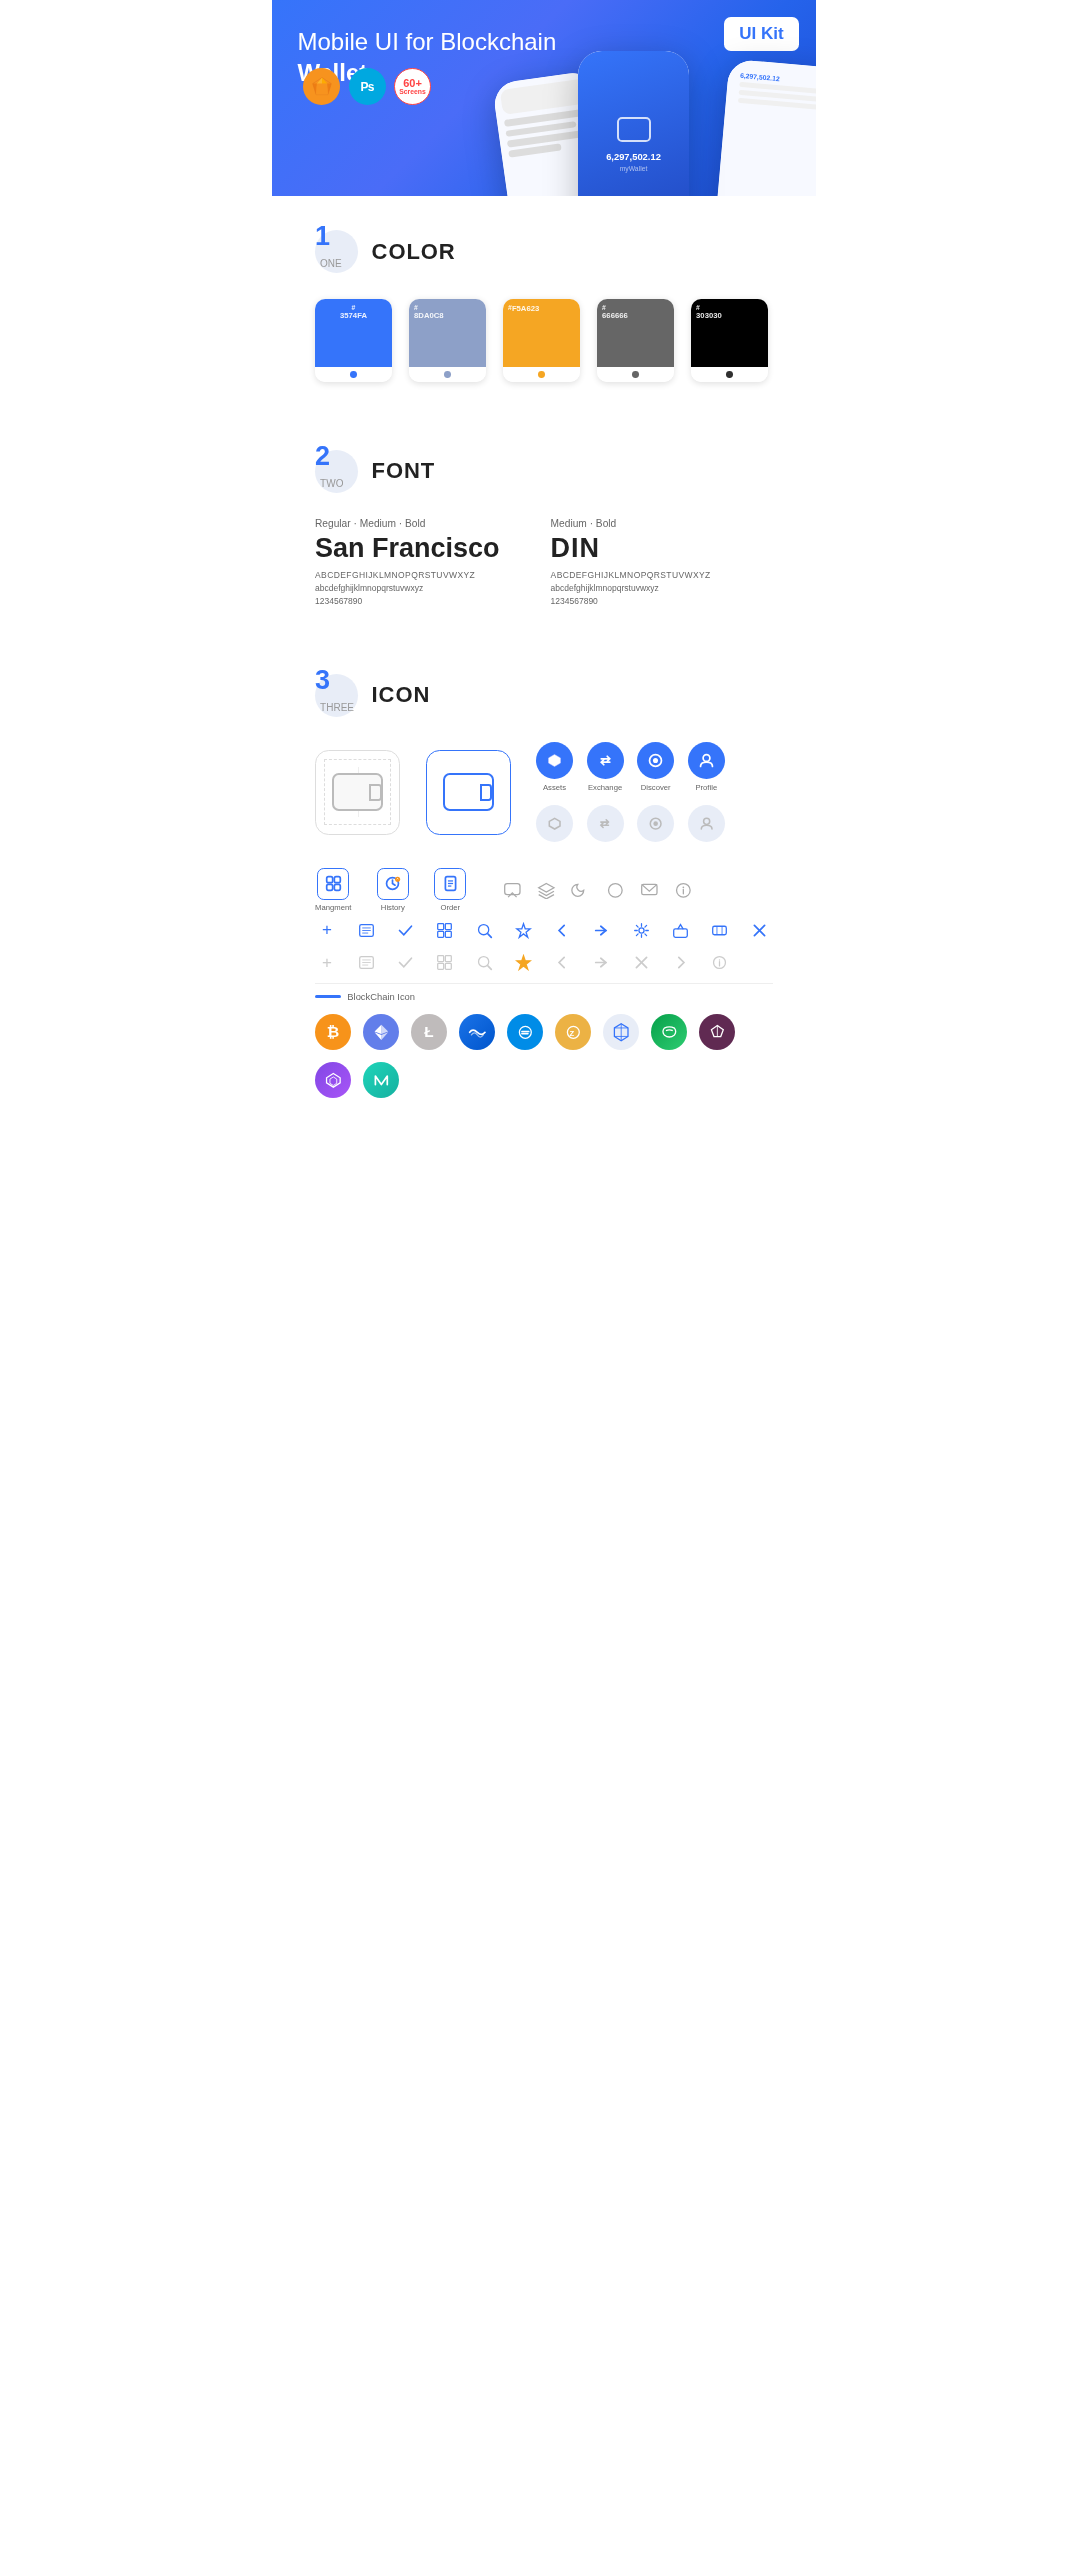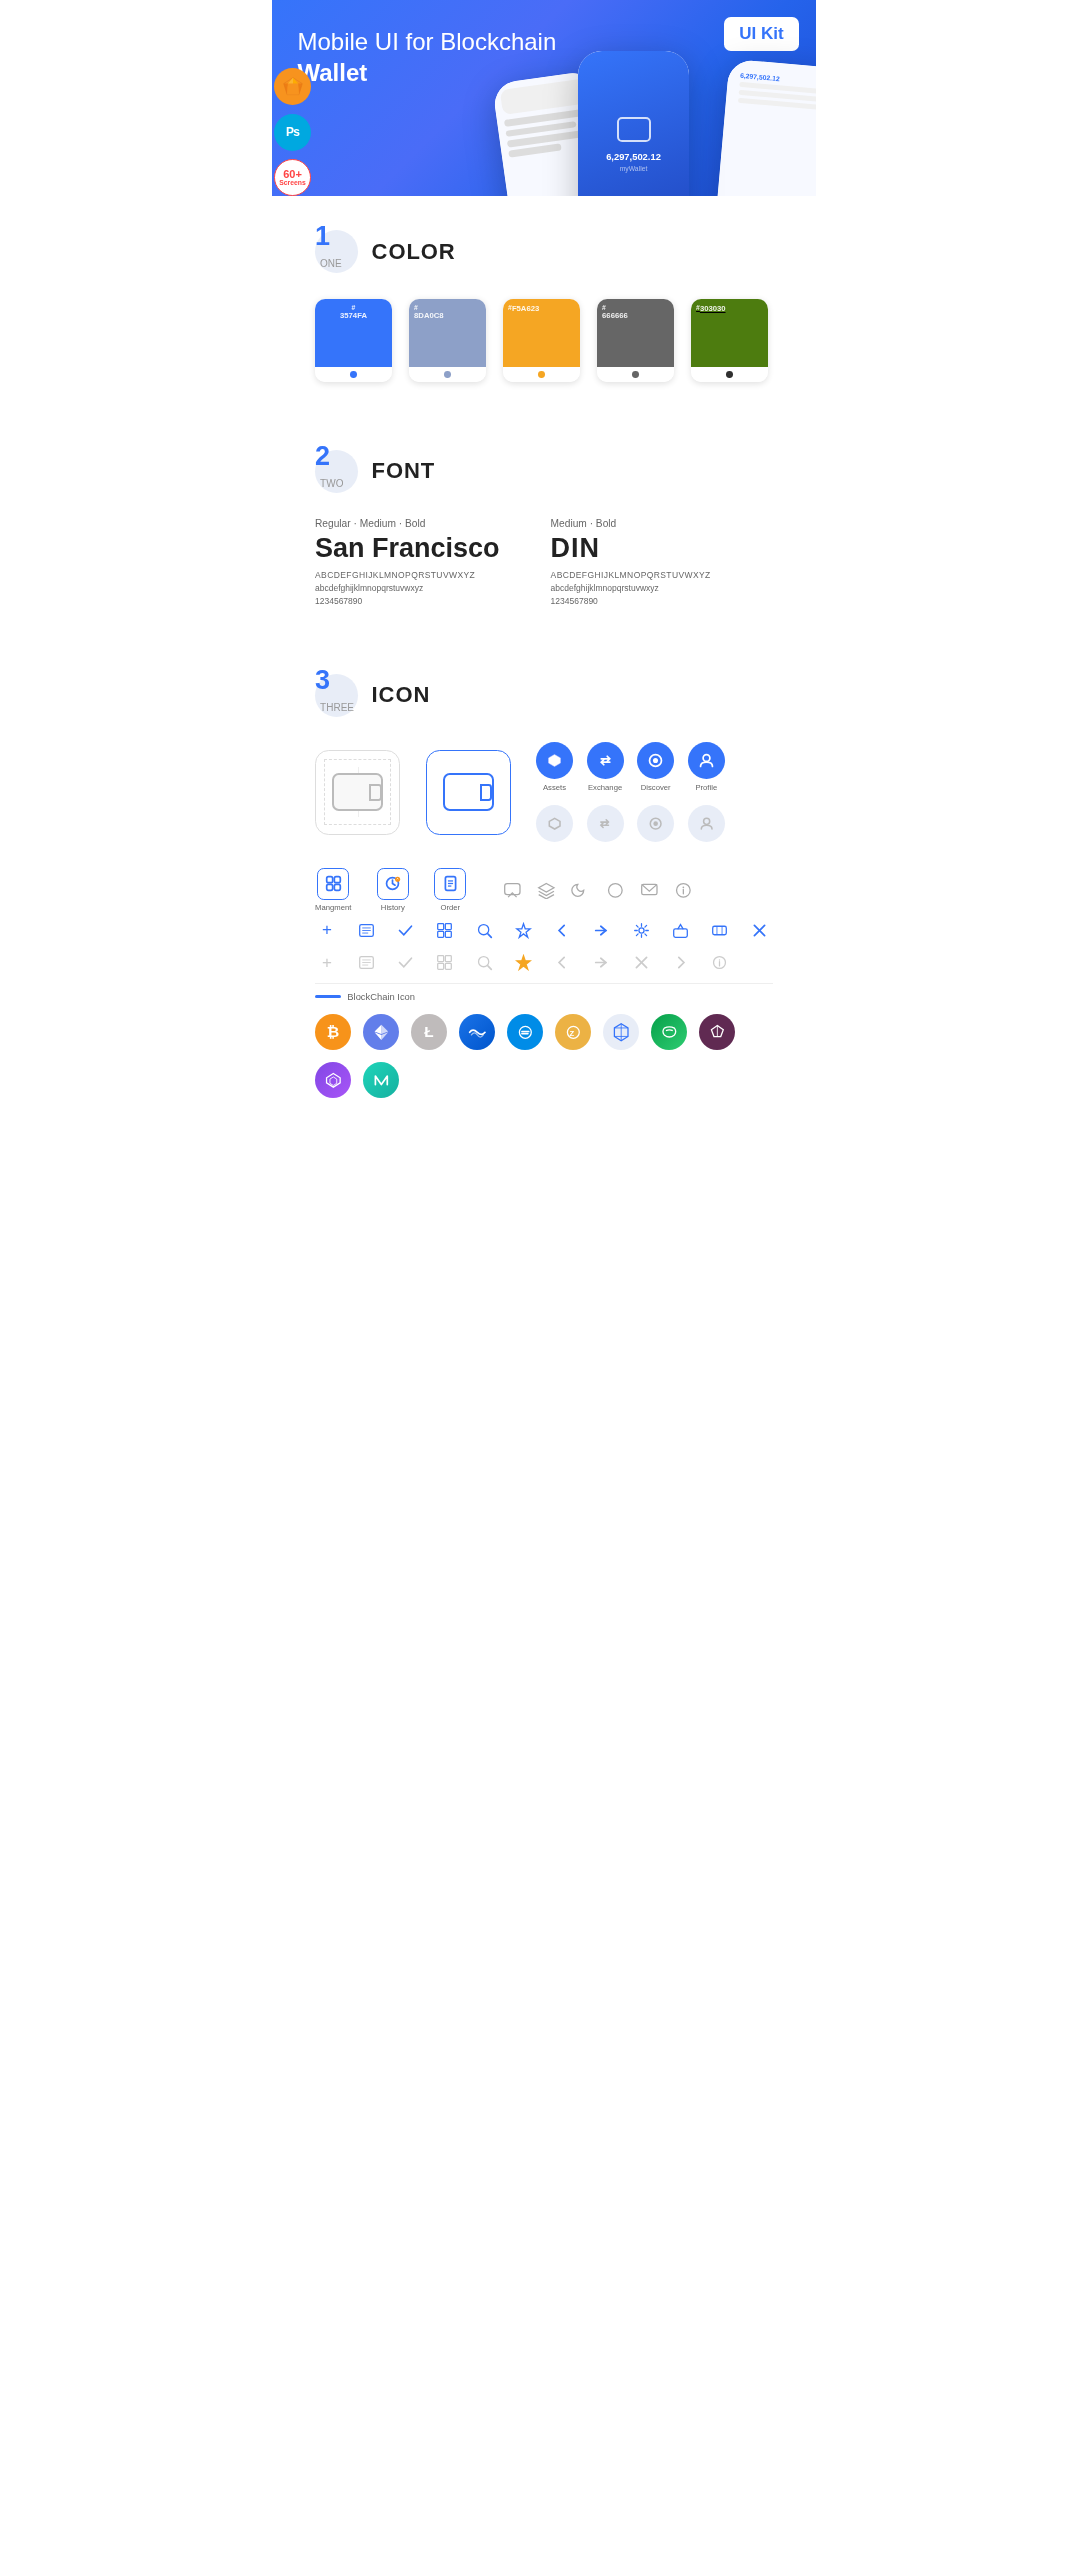--- a/index.html
+++ b/index.html
@@ -28,24 +28,24 @@
       right: 17px;
       background: #fff;
       color: #3574FA;
       font-size: 17px;
       font-weight: 700;
       padding: 6.8px 15.3px;
       border-radius: 6.8px;
     }
     .badges-col {
       position: absolute;
-      left: 2px;
+      left: 31px;
       top: 68px;
       display: flex;
-      flex-direction: column;
+      flex-direction: row;
       gap: 8.5px;
     }
     .badge-circle {
       width: 37px;
       height: 37px;
       border-radius: 50%;
       display: flex;
       align-items: center;
       justify-content: center;
       font-size: 9.4px;
@@ -502,21 +502,21 @@
       <div class="color-swatch" style="background:#666666; flex-direction:column;">
         <span class="color-hex">#</span>
         <span style="font-size:7.7px; color:rgba(255,255,255,0.9); font-weight:700;">666666</span>
       </div>
       <div class="color-footer">
           <div style="background:#666666; width:6.8px; height:6.8px; border-radius:50%; margin:0 auto;"></div>
         </div>
     </div>
 
     <div class="color-card">
-      <div class="color-swatch" style="background:#4d7c0f; flex-direction:row;text-decoration:underline;">
+      <div class="color-swatch" style="background:#000000; flex-direction:column;text-decoration:underline;">
         <span class="color-hex">#</span>
         <span style="font-size:7.7px; color:rgba(255,255,255,0.9); font-weight:700;">303030</span>
       </div>
       <div class="color-footer">
           <div style="background:#303030; width:6.8px; height:6.8px; border-radius:50%; margin:0 auto;"></div>
         </div>
     </div>
   </div>
 </div>
 

